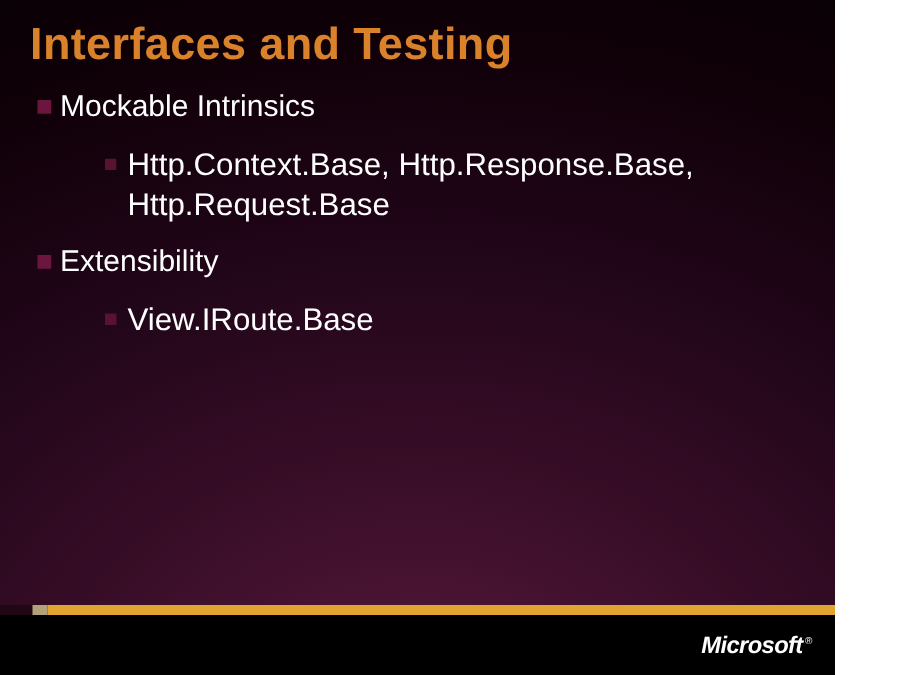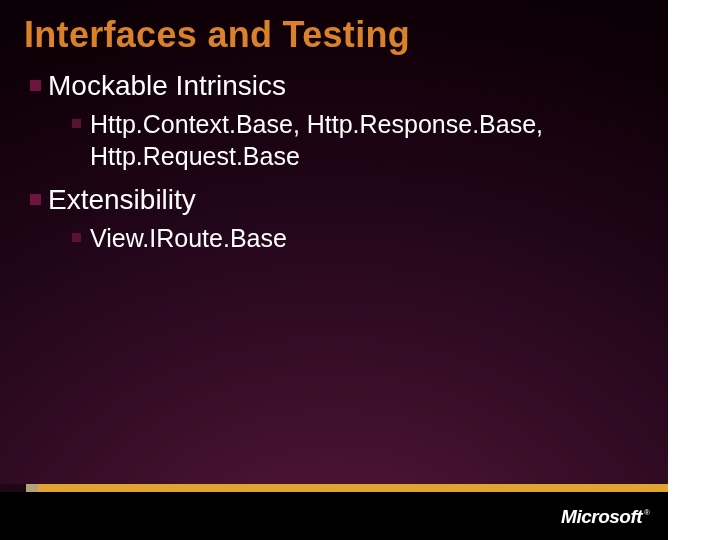--- a/index.html
+++ b/index.html
@@ -40,32 +40,32 @@
   }
   .lvl1 > .bullet {
     position: absolute;
     left: 0;
     top: 12px;
     width: 11px;
     height: 11px;
     background: #6c163f;
   }
   .lvl1 > .text {
-    font-size: 28px;
+    font-size: 24px;
     line-height: 36px;
     font-weight: 400;
     color: #ffffff;
   }
   .lvl2-block {
     margin: 3px 0 10px 42px;
   }
   .lvl2 {
     position: relative;
     padding-left: 18px;
-    margin: 0;
+    margin: 12px;
   }
   .lvl2 > .bullet {
     position: absolute;
     left: 0;
     top: 11px;
     width: 9px;
     height: 9px;
     background: #5a1233;
   }
   .lvl2 > .text {

